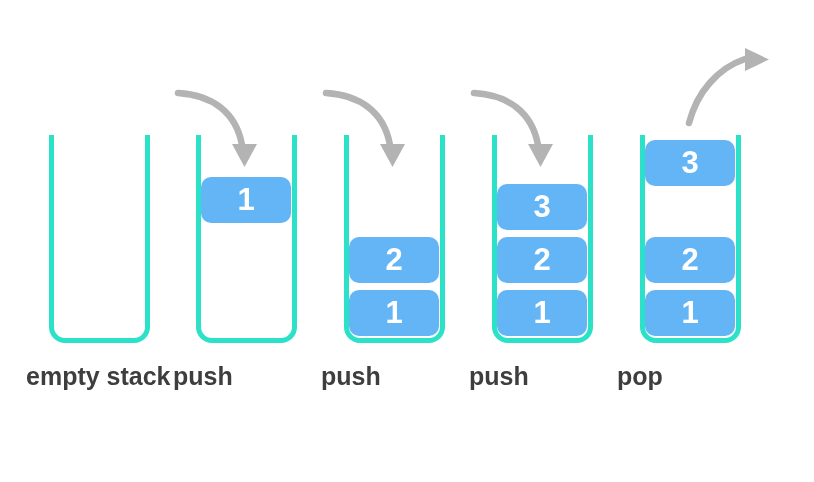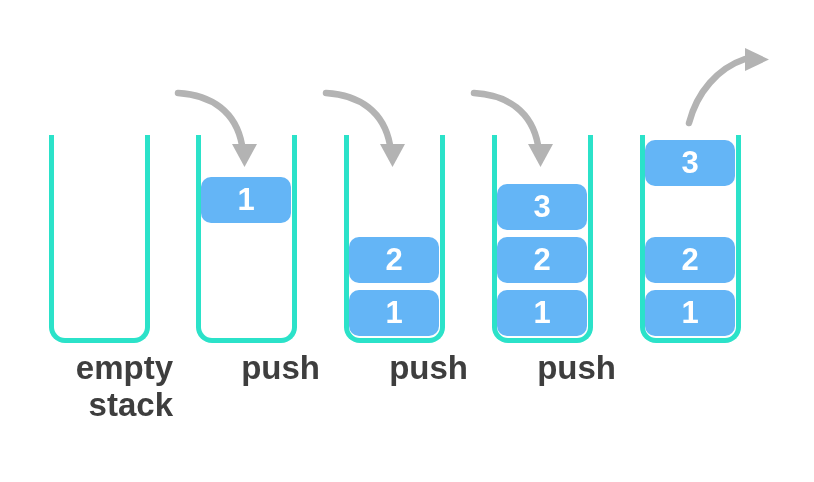--- a/index.html
+++ b/index.html
@@ -39,25 +39,25 @@
     line-height: 46px;
     text-align: center;
   }
   .pos-enter { top: 42px; }   
   .pos-rim   { top: 5px;  }   
   .pos-b0    { top: 155px; }  
   .pos-b1    { top: 102px; }  
   .pos-b2    { top: 49px;  }  
   .stage-label {
     position: absolute;
-    top: 214px;
+    top: 223px;
     left: -23px;
     width: 147px;
-    text-align: right;
-    font-size: 33px;
+    text-align: left;
+    font-size: 25px;
     font-weight: 700;
     line-height: 37px;
     color: var(--label-gray, #3e3e3e);
   }
   .arrows {
     position: absolute;
     inset: 0;
     width: 814px;
     height: 482px;
     pointer-events: none;
@@ -115,15 +115,16 @@
     <div class="block pos-b1">2</div>
     <div class="block pos-b0">1</div>
     <div class="stage-label">push</div>
   </div>
 
   <div class="stage" style="left:640px">
     <div class="well"></div>
     <div class="block pos-rim">3</div>
     <div class="block pos-b1">2</div>
     <div class="block pos-b0">1</div>
+    <div class="stage-label">pop</div>
   </div>
 
 </div>
 
 </body></html>

